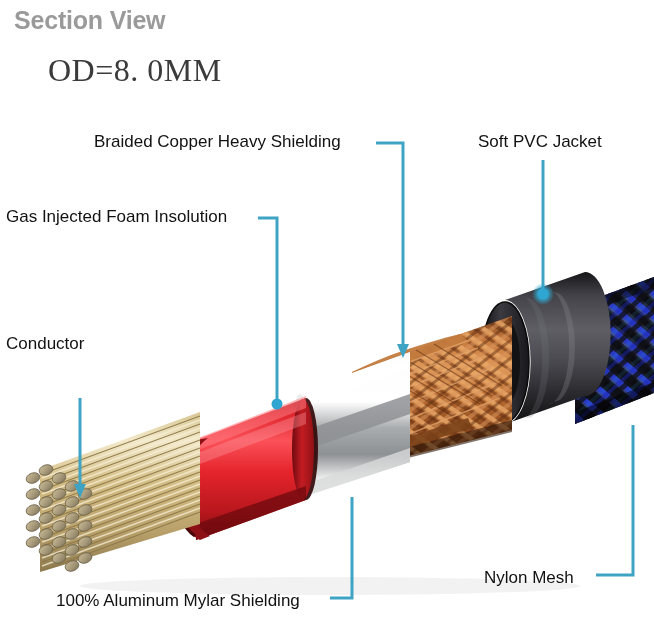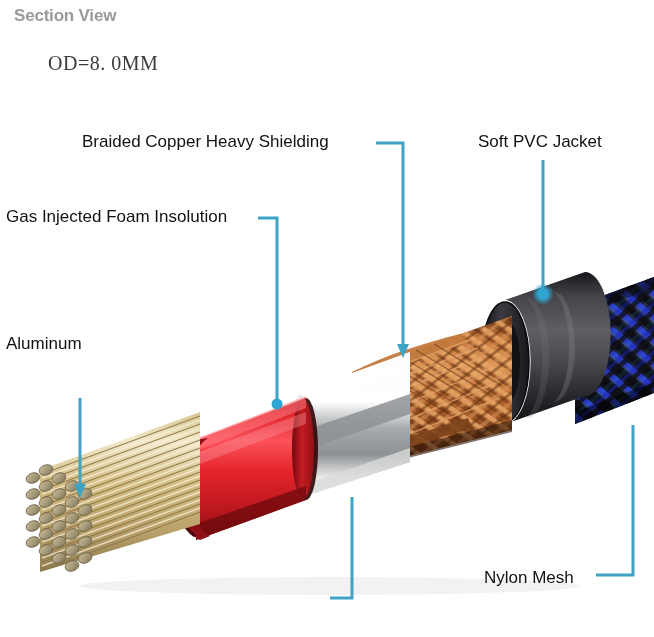--- a/index.html
+++ b/index.html
@@ -14,32 +14,32 @@
     background: #ffffff;
     overflow: hidden;
     font-family: "Liberation Sans", sans-serif;
   }
 
   
   #title {
     position: absolute;
     left: 14px;
     top: 6px;
-    font-size: 17px;
+    font-size: 25px;
     font-weight: bold;
     color: #9a9a9a;
     letter-spacing: -0.2px;
     white-space: nowrap;
   }
   #subtitle {
     position: absolute;
     left: 48px;
     top: 52px;
     font-family: "Liberation Serif", serif;
-    font-size: 20px;
+    font-size: 32px;
     color: #3b3b3b;
     letter-spacing: 0.5px;
     white-space: nowrap;
   }
 
   
   .label {
     position: absolute;
     font-size: 17px;
     color: #121212;
@@ -332,23 +332,24 @@
     <g>
       <circle cx="543" cy="294" r="11" fill="url(#gGlow)"></circle>
       <circle cx="543" cy="294" r="5.5" fill="#2fa6d2"></circle>
       <circle cx="277" cy="404" r="5.5" fill="#2fa6d2"></circle>
     </g>
   </svg>
 
   <div id="title">Section View</div>
   <div id="subtitle">OD=8. 0MM</div>
 
-  <div class="label" style="left:82px;  top:128px;">Braided Copper Heavy Shielding</div>
+  <div class="label" style="left:94px;  top:128px;">Braided Copper Heavy Shielding</div>
   <div class="label" style="left:478px; top:128px;">Soft PVC Jacket</div>
   <div class="label" style="left:6px;   top:203px;">Gas Injected Foam Insolution</div>
 
   <div class="label" style="left:6px; top:330px;">
-    <div>Aluminum</div>
+    <div>Conductor</div>
   </div>
 
   <div class="label" style="left:484px; top:564px;text-align:center;">Nylon Mesh</div>
+  <div class="label" style="left:56px;  top:587px;">100% Aluminum Mylar Shielding</div>
 
 </div>
 
 </body></html>

